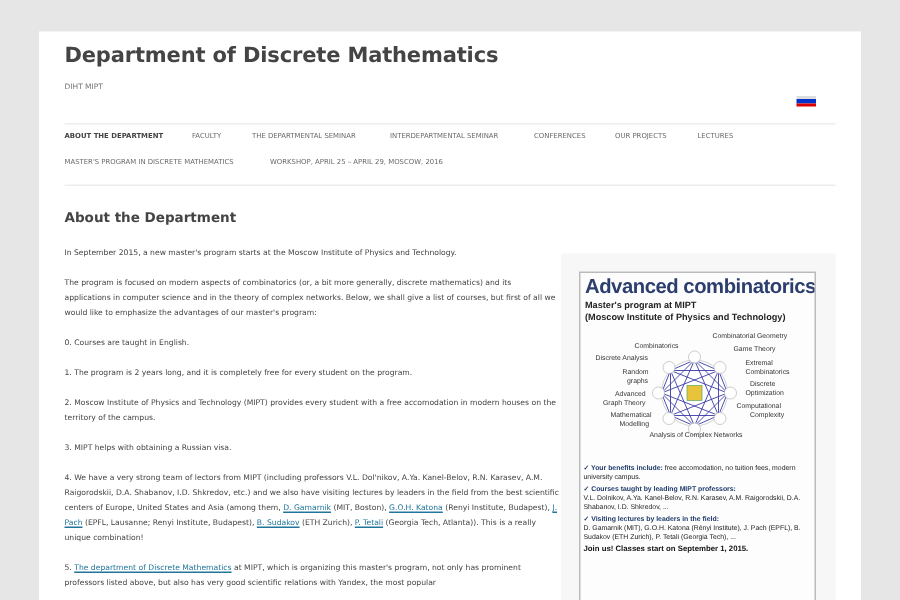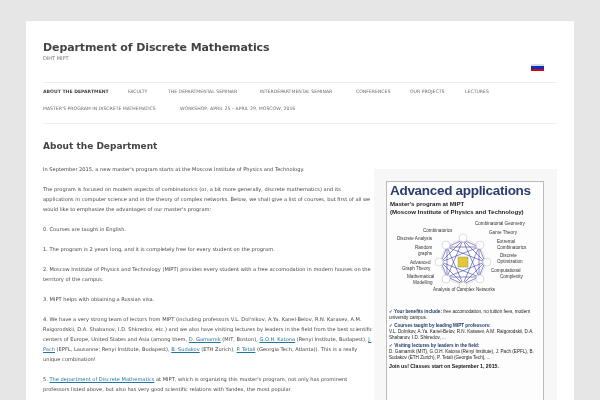--- a/index.html
+++ b/index.html
@@ -1,21 +1,21 @@
 <!DOCTYPE html>
 <html><head>
 <meta charset="utf-8">
 <style>
   * { box-sizing: border-box; margin: 0; padding: 0; }
   html, body { width: 600px; height: 400px; overflow: hidden; }
   body { background: #e6e6e6; font-family: "DejaVu Sans", "Liberation Sans", sans-serif; position: relative; }
 
   .page { position: absolute; left: 26px; top: 21px; width: 548px; height: 400px; background: #ffffff; }
 
-  .site-title { position: absolute; left: 17px; top: 20px; font-size: 11px; font-weight: bold; color: #444; letter-spacing: -0.1px; }
+  .site-title { position: absolute; left: 17px; top: 8px; font-size: 14px; font-weight: bold; color: #444; letter-spacing: -0.1px; }
   .site-desc { position: absolute; left: 17px; top: 34px; font-size: 5px; color: #757575; }
   .flag { position: absolute; left: 505px; top: 43px; width: 13px; height: 7px; }
   .flag span { display: block; height: 33.33%; }
 
   .nav { position: absolute; left: 17px; top: 61px; width: 514px; border-top: 1px solid #ededed; border-bottom: 1px solid #ededed; height: 42px; }
   .nav-row { position: absolute; left: 0; height: 10px; font-size: 4.6px; color: #6a6a6a; white-space: nowrap; text-transform: uppercase; }
   .nav-row.r1 { top: 6px; }
   .nav-row.r2 { top: 23px; }
   .nav-item { position: absolute; top: 0; cursor: pointer; }
   .nav-item.active { color: #444; font-weight: bold; }
@@ -73,21 +73,21 @@
     <p>0. Courses are taught in English.</p>
     <p>1. The program is 2 years long, and it is completely free for every student on the program.</p>
     <p>2. Moscow Institute of Physics and Technology (MIPT) provides every student with a free accomodation in modern houses on the territory of the campus.</p>
     <p>3. MIPT helps with obtaining a Russian visa.</p>
     <p><span>4. We have a very strong team of lectors from MIPT (including professors V.L. Dol'nikov, A.Ya. Kanel-Belov, R.N. Karasev, A.M. Raigorodskii, D.A. Shabanov, I.D. Shkredov, etc.) and we also have visiting lectures by leaders in the field from the best scientific centers of Europe, United States and Asia (among them, </span><a>D. Gamarnik</a><span> (MIT, Boston), </span><a>G.O.H. Katona</a><span> (Renyi Institute, Budapest), </span><a>J. Pach</a><span> (EPFL, Lausanne; Renyi Institute, Budapest), </span><a>B. Sudakov</a><span> (ETH Zurich), </span><a>P. Tetali</a><span> (Georgia Tech, Atlanta)). This is a really unique combination!</span></p>
     <p><span>5. </span><a>The department of Discrete Mathematics</a><span> at MIPT, which is organizing this master's program, not only has prominent professors listed above, but also has very good scientific relations with Yandex, the most popular</span></p>
   </div>
 
   <div class="widget">
     <div class="poster">
-      <div class="poster-title">Advanced applications</div>
+      <div class="poster-title">Advanced combinatorics</div>
       <div class="poster-sub">
         <div>Master's program at MIPT</div>
         <div>(Moscow Institute of Physics and Technology)</div>
       </div>
       <div class="diagram">
         <svg width="158" height="90" style="position:absolute;left:0;top:0">
           <g fill="none" stroke="#3a3aa8" stroke-width="0.6">
             <circle cx="76" cy="44" r="22" stroke="#ccc" fill="#fff"></circle>
             <polygon points="76,22 92,29 98,44 92,59 76,66 60,59 54,44 60,29"></polygon>
             <polygon points="76,22 98,44 76,66 54,44"></polygon>

